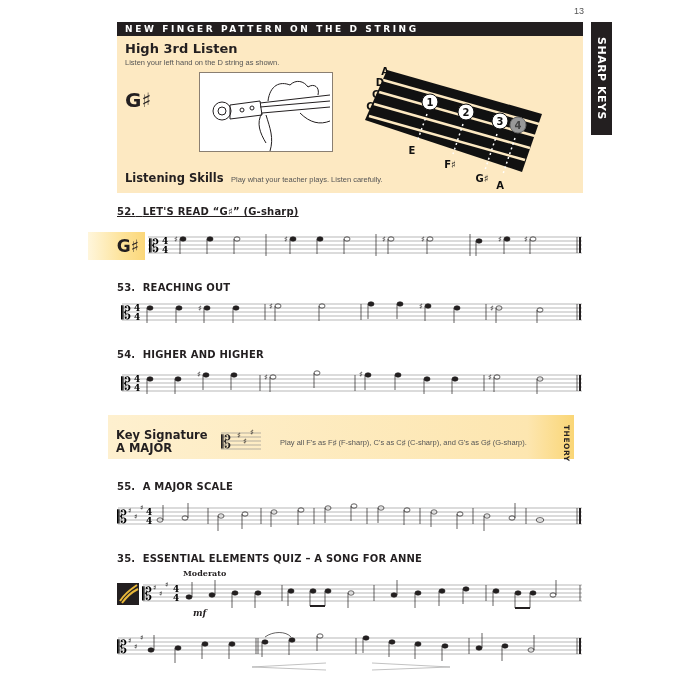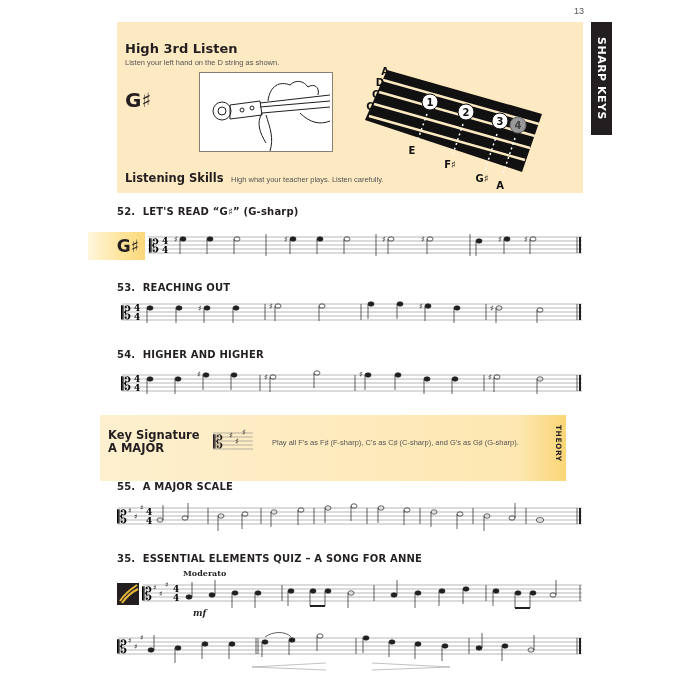--- a/index.html
+++ b/index.html
@@ -18,38 +18,39 @@
   .listen-title { position: absolute; left: 8px; top: 149px; font-size: 11.5px; font-weight: bold; }
   .listen-text { position: absolute; left: 114px; top: 153px; font-size: 7.5px; color: #555; font-family: "Liberation Sans", sans-serif; }
   .fingerboard { position: absolute; left: 240px; top: 40px; width: 190px; height: 130px; }
 
   .exercise-title { position: absolute; left: 117px; font-size: 10px; font-weight: bold; letter-spacing: 0.2px; }
   .staff { position: absolute; left: 148px; width: 434px; height: 18px; }
   .staff svg { position: absolute; left: 0; top: 0; overflow: visible; }
 
   .gs-badge { position: absolute; left: 88px; top: 232px; width: 57px; height: 28px; background: linear-gradient(to right, #fff6dc 0%, #fde39a 60%, #fbd77a 100%); display: flex; align-items: center; justify-content: flex-end; padding-right: 6px; font-weight: bold; font-size: 17px; }
 
-  .theory-box { position: absolute; left: 100px; top: 415px; width: 466px; height: 66px; background: linear-gradient(to right, #fef0cf 0%, #fde6b0 90%, #fad676 100%); }
+  .theory-box { position: absolute; left: 108px; top: 415px; width: 466px; height: 44px; background: linear-gradient(to right, #fef0cf 0%, #fde6b0 90%, #fad676 100%); }
   .ks-title { position: absolute; left: 8px; top: 14px; font-size: 11.5px; font-weight: bold; line-height: 13px; }
   .ks-text { position: absolute; left: 172px; top: 23px; font-size: 7.5px; color: #555; font-family: "Liberation Sans", sans-serif; }
   .theory-tab { position: absolute; right: 3px; top: 10px; writing-mode: vertical-rl; font-size: 7.5px; font-weight: bold; letter-spacing: 0.5px; }
 
   .ee-logo { position: absolute; left: 117px; top: 583px; width: 22px; height: 22px; background: #231f20; }
   .tempo { position: absolute; left: 183px; top: 568px; font-size: 8px; font-weight: bold; font-family: "DejaVu Serif", serif; }
   .dyn { position: absolute; left: 193px; top: 608px; font-size: 9px; font-style: italic; font-weight: bold; font-family: "DejaVu Serif", serif; }
 </style>
 </head>
 <body>
 
 <div class="page-number">13</div>
 <div class="side-tab">
     <span>SHARP KEYS</span>
   </div>
 
 <div class="top-box">
+  <div class="top-header">NEW FINGER PATTERN ON THE D STRING</div>
   <div class="hi3-title">High 3rd Listen</div>
   <div class="hi3-sub">Listen your left hand on the D string as shown.</div>
   <div class="gs-big">G♯</div>
 
   <div class="hand-img">
     <svg width="134" height="80" viewBox="0 0 134 80">
       <g fill="none" stroke="#231f20" stroke-width="1">
         <circle cx="22" cy="38" r="9"></circle>
           <circle cx="22" cy="38" r="4"></circle>
         <path d="M30 32 L60 28 L62 42 L30 46 Z"></path>
@@ -93,24 +94,24 @@
         <text x="13" y="48" fill="#111">C</text>
         <text x="55" y="92" fill="#111">E</text>
         <text x="93" y="106" fill="#111">F♯</text>
         <text x="125" y="120" fill="#111">G♯</text>
         <text x="143" y="127" fill="#111">A</text>
       </g>
     </svg>
   </div>
 
   <div class="listen-title">Listening Skills</div>
-  <div class="listen-text">High what your teacher plays.  Listen carefully.</div>
-</div>
-
-<div class="exercise-title" style="top:206px;"><span>52.</span>&nbsp;&nbsp;<span>LET'S READ “G♯” (G-sharp)</span></div>
+  <div class="listen-text">Play what your teacher plays.  Listen carefully.</div>
+</div>
+
+<div class="exercise-title" style="top:206px;text-decoration:underline;"><span>52.</span>&nbsp;&nbsp;<span>LET'S READ “G♯” (G-sharp)</span></div>
 <div class="gs-badge">G♯</div>
 <div class="staff" style="top:236px;">
   <svg width="434" height="18">
     <g stroke="#888" stroke-width="0.6">
         <line x1="0" y1="1" x2="434" y2="1"></line>
         <line x1="0" y1="5" x2="434" y2="5"></line>
         <line x1="0" y1="9" x2="434" y2="9"></line>
         <line x1="0" y1="13" x2="434" y2="13"></line>
         <line x1="0" y1="17" x2="434" y2="17"></line>
       </g>

